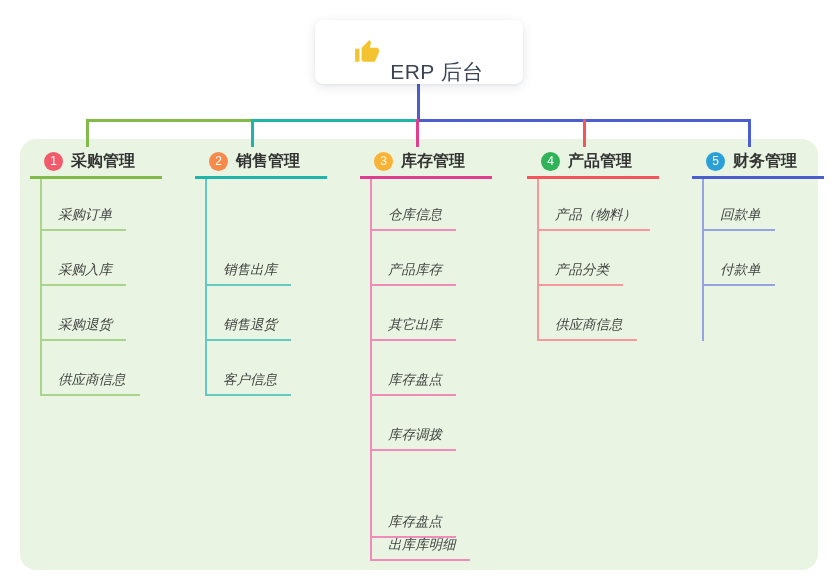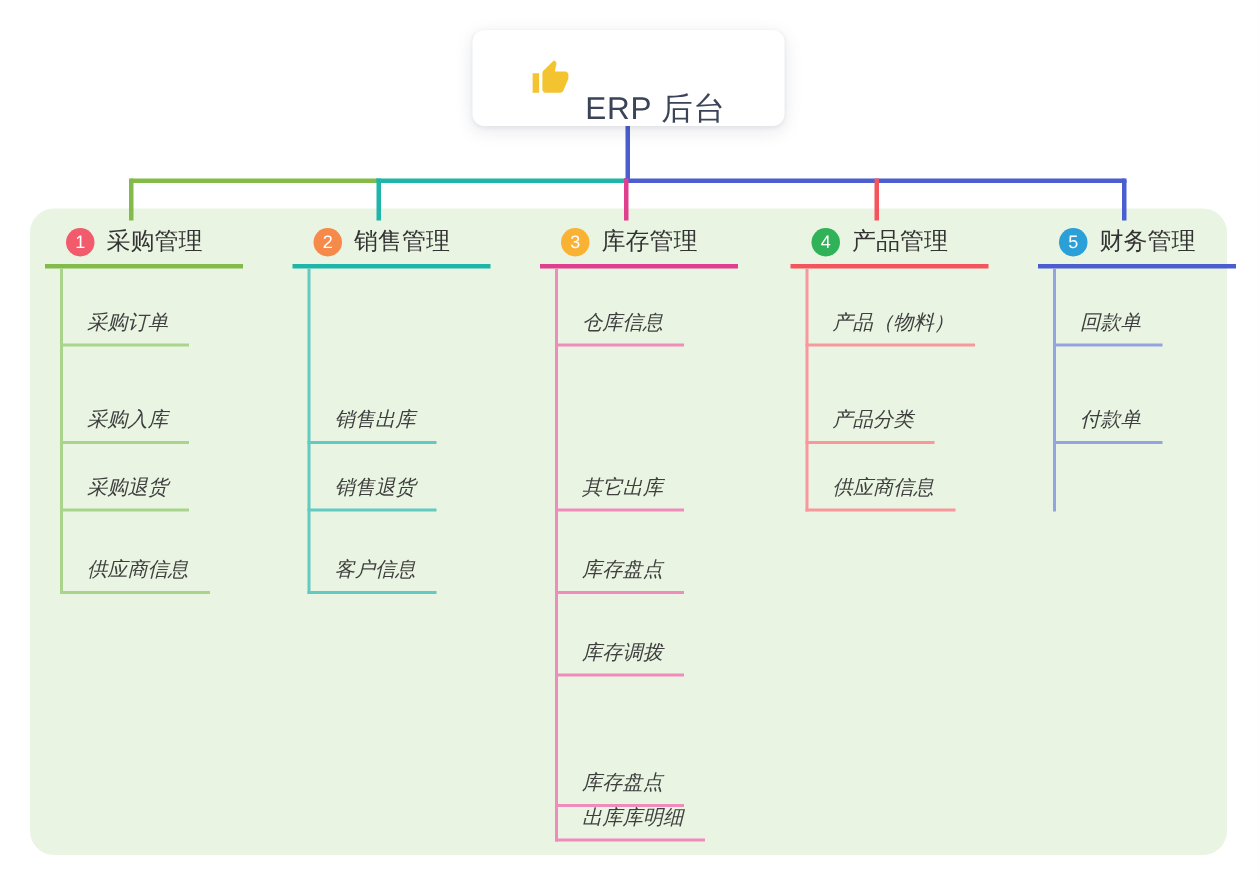--- a/index.html
+++ b/index.html
@@ -26,27 +26,27 @@
   .panel{position:absolute;left:20px;top:139px;width:798px;height:431px;border-radius:16px;}
 
   
   .branch{position:absolute;top:146px;width:160px;height:424px;}
   .b-0{left:30px;}.b-1{left:195px;}.b-2{left:360px;}.b-3{left:527px;}.b-4{left:692px;}
   .branch-header{position:absolute;left:0;top:0;width:118px;height:30px;box-sizing:content-box;
     display:flex;align-items:center;gap:8px;padding-left:14px;
     border-bottom:3px solid var(--main);cursor:pointer;}
   .badge{width:19px;height:19px;border-radius:50%;background:var(--badge);color:#ffffff;
     font-size:12px;line-height:19px;text-align:center;flex:0 0 19px;}
-  .branch-label{font-size:16px;color:#333333;font-weight:400;white-space:nowrap;}
+  .branch-label{font-size:16px;color:#333333;font-weight:700;white-space:nowrap;}
   .trunk{position:absolute;left:10px;top:33px;width:2px;background:var(--light);}
   .t-short{height:162px;}.t-mid{height:217px;}.t-long{height:382px;}
   .child{position:absolute;left:10px;height:19px;padding:0 14px 5px 18px;
     border-bottom:2px solid var(--light);font-size:13.5px;line-height:19px;color:#3f3f3f;
     white-space:nowrap;cursor:pointer;font-style:italic;}
-  .r0{top:59px;}.r1{top:124px;}.r2{top:169px;}.r3{top:224px;}.r4{top:279px;}.r5{top:334px;margin-top:32px;}.r6{top:389px;}
+  .r0{top:59px;}.r1{top:114px;}.r2{top:169px;}.r3{top:224px;}.r4{top:279px;}.r5{top:334px;margin-top:32px;}.r6{top:389px;}
 </style>
 </head>
 <body>
 
 <div class="canvas">
 
   <div class="panel" style="background: rgb(233, 245, 226);"></div>
 
   <div class="vline root-line" style="background: rgb(74, 94, 208);"></div>
   <div class="hline bus bus-0" style="background: rgb(130, 187, 74);"></div>
@@ -88,20 +88,21 @@
     <div class="child r3">客户信息</div>
   </div>
 
   <div class="branch b-2" style="--main: #e03e8e; --light: #ef8cbc; --badge: #f9b234;">
     <div class="branch-header">
       <span class="badge">3</span>
       <span class="branch-label">库存管理</span>
     </div>
     <div class="trunk t-long"></div>
     <div class="child r0">仓库信息</div>
+    <div class="child r1">产品库存</div>
     <div class="child r2">其它出库</div>
     <div class="child r3">库存盘点</div>
     <div class="child r4">库存调拨</div>
     <div class="child r5">库存盘点</div>
     <div class="child r6">出库库明细</div>
   </div>
 
   <div class="branch b-3" style="--main: #f4555d; --light: #f9989c; --badge: #2fb258;">
     <div class="branch-header">
       <span class="badge">4</span>

